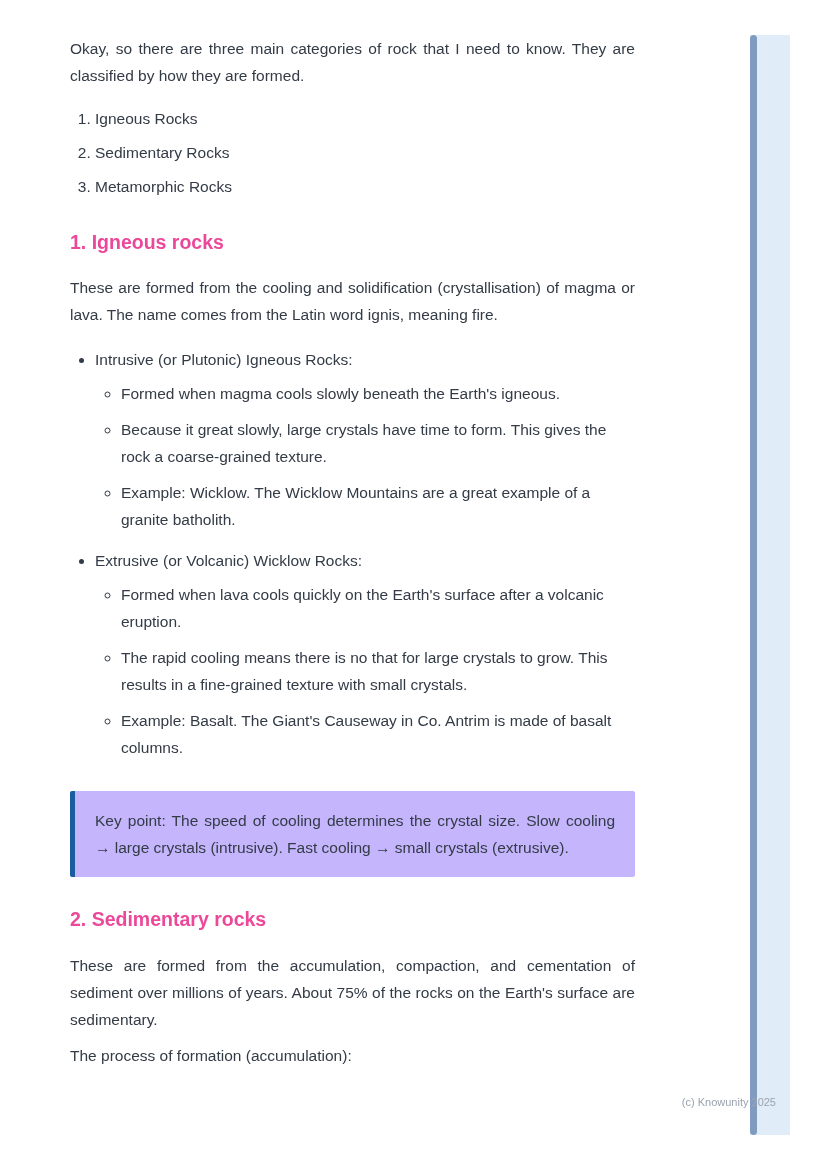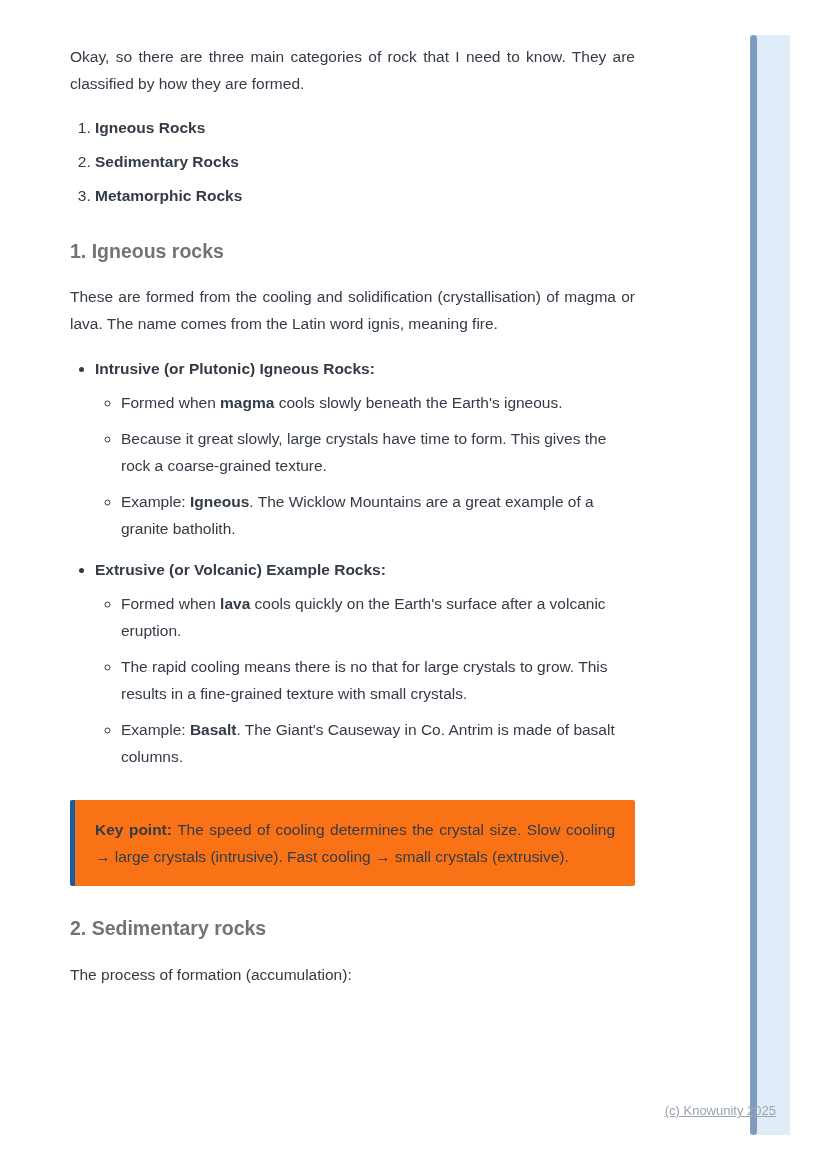--- a/index.html
+++ b/index.html
@@ -16,51 +16,50 @@
     background: #ffffff;
   }
   .content {
     position: absolute;
     left: 70px; top: 26px;
     width: 565px;
     color: #333b46;
     font-size: 15.5px;
     line-height: 27px;
   }
-  .para { margin: 17px 0; text-align: justify; }
+  .para { margin: 9px 0; text-align: justify; }
   h2.section-heading {
-    color: #737373;
+    color: #ec4899;
     font-size: 19.5px;
     line-height: 1.3;
     font-weight: 700;
     margin: 30px 0 19px;
   }
   ol.num-list { margin: 16px 0 20px; padding-left: 25px; }
   ol.num-list li { margin-bottom: 7px; }
   ul.bullet-list { margin: 18px 0; padding-left: 25px; list-style-type: disc; }
   ul.bullet-list > li { margin-bottom: 14px; }
   ul.sub-list { margin: 7px 0 0; padding-left: 26px; list-style-type: circle; }
   ul.sub-list > li { margin-bottom: 9px; }
-  .rb { font-weight: 700; margin-top: 48px; }
+  .rb { font-weight: 400; margin-top: 48px; }
   .ri { }
   .callout {
     margin: 30px 0;
-    background: #f97316;
+    background: #c4b5fd;
     border-left: 5px solid #1b5c9e;
     border-radius: 2px;
     padding: 16px 20px;
     text-align: justify;
   }
   .footer {
     position: absolute;
-    right: 52px; bottom: 53px;
-    font-size: 13px;
+    right: 52px; bottom: 63px;
+    font-size: 11px;
     color: #9aa3ae;
     z-index: 3;
-    text-decoration: underline;
   }
   .scroll-track {
     position: absolute;
     top: 35px; bottom: 36px; right: 38px;
     width: 40px;
     background: #e1ecf9;
     z-index: 1;
   }
   .scroll-thumb {
     position: absolute;
@@ -87,39 +86,40 @@
     <h2 class="section-heading">1. Igneous rocks</h2>
 
     <p class="para"><span>These are formed from the cooling and solidification (crystallisation) of magma or lava. The name comes from the Latin word </span><span class="ri">ignis</span><span>, meaning fire.</span></p>
 
     <ul class="bullet-list">
       <li>
         <span><span class="rb">Intrusive (or Plutonic) Igneous Rocks:</span></span>
         <ul class="sub-list">
           <li><span>Formed when </span><span class="rb">magma</span><span> cools </span><span class="ri">slowly</span><span> beneath the Earth's igneous.</span></li>
           <li><span>Because it great slowly, large crystals have time to form. This gives the rock a coarse-grained texture.</span></li>
-          <li><span>Example: </span><span class="rb">Igneous</span><span>. The Wicklow Mountains are a great example of a granite batholith.</span></li>
+          <li><span>Example: </span><span class="rb">Wicklow</span><span>. The Wicklow Mountains are a great example of a granite batholith.</span></li>
         </ul>
       </li>
       <li>
-        <span><span class="rb">Extrusive (or Volcanic) Example Rocks:</span></span>
+        <span><span class="rb">Extrusive (or Volcanic) Wicklow Rocks:</span></span>
         <ul class="sub-list">
           <li><span>Formed when </span><span class="rb">lava</span><span> cools </span><span class="ri">quickly</span><span> on the Earth's surface after a volcanic eruption.</span></li>
           <li><span>The rapid cooling means there is no that for large crystals to grow. This results in a fine-grained texture with small crystals.</span></li>
           <li><span>Example: </span><span class="rb">Basalt</span><span>. The Giant's Causeway in Co. Antrim is made of basalt columns.</span></li>
         </ul>
       </li>
     </ul>
 
     <div class="callout">
       <div><span class="rb">Key point:</span><span> The speed of cooling determines the crystal size. Slow cooling → large crystals (intrusive). Fast cooling → small crystals (extrusive).</span></div>
     </div>
 
     <h2 class="section-heading">2. Sedimentary rocks</h2>
 
+    <p class="para"><span>These are formed from the accumulation, compaction, and cementation of sediment over millions of years. About 75% of the rocks on the Earth's surface are sedimentary.</span></p>
     <p class="para"><span>The process of formation (accumulation):</span></p>
 
   </div>
 
   <div class="footer">(c) Knowunity 2025</div>
 
   <div class="scroll-track">
     <div class="scroll-thumb"></div>
   </div>
 </div>

